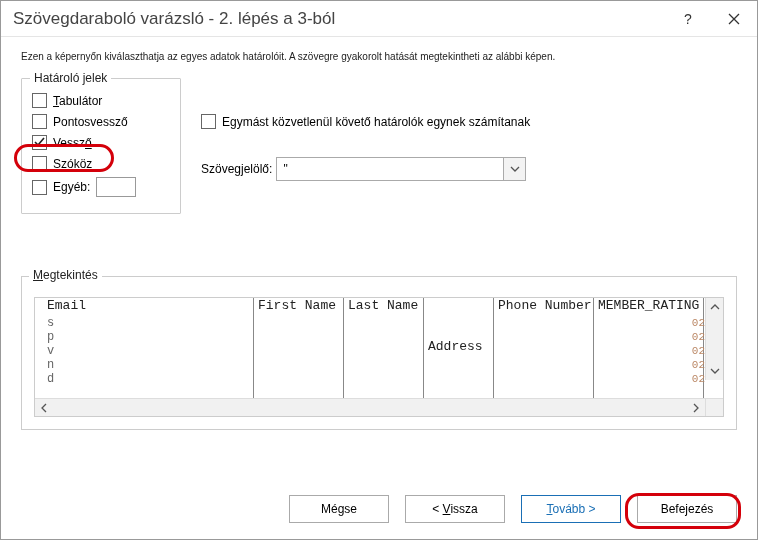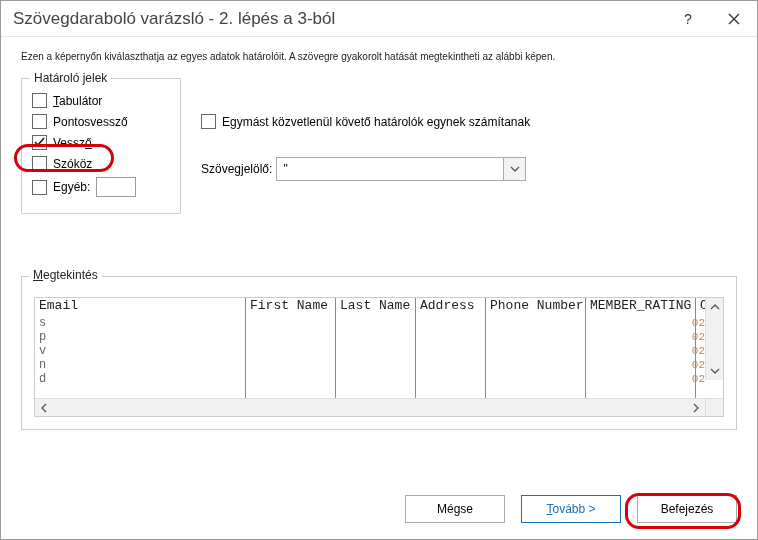--- a/index.html
+++ b/index.html
@@ -178,21 +178,21 @@
     height: 100%;
   }
   .pv-col {
     border-left: 1px solid #888;
     padding: 0 4px;
     white-space: nowrap;
     height: 100%;
     display: flex;
     flex-direction: column;
   }
-  .pv-col:first-child { border-left: none; }
+  .pv-col:first-child { border-left: none; margin-left: 8px; }
   .pv-head {
     font-weight: normal;
     color: #222;
     height: 18px;
   }
   .pv-cell {
     height: 14px;
     color: #666;
     font-size: 12px;
   }
@@ -377,21 +377,21 @@
                   <div class="pv-cell">v</div>
                   <div class="pv-cell">n</div>
                   <div class="pv-cell">d</div>
                 </div>
                 <div class="pv-col" style="width: 90px;">
                   <div class="pv-head">First Name</div>
                 </div>
                 <div class="pv-col" style="width: 80px;">
                   <div class="pv-head">Last Name</div>
                 </div>
-                <div class="pv-col" style="width: 70px;">
+                <div class="pv-col" style="width: 70px; justify-content: center;">
                   <div class="pv-head">Address</div>
                 </div>
                 <div class="pv-col" style="width: 100px;">
                   <div class="pv-head">Phone Number</div>
                 </div>
                 <div class="pv-col" style="width: 110px;">
                   <div class="pv-head">MEMBER_RATING</div>
                 </div>
                 <div class="pv-col" style="width: 40px;">
                   <div class="pv-head">OPTI</div>
@@ -433,20 +433,23 @@
           </div>
         </div>
       </div>
     </div>
 
     <div class="hl" style="left:13px; top:107px; width:100px; height:28px;"></div>
   </div>
 
   <div class="buttons">
     <div class="btn-std">Mégse</div>
+    <div class="btn-std">
+        <span>&lt; <u>V</u>issza</span>
+      </div>
     <div class="btn-std primary">
         <span><u>T</u>ovább &gt;</span>
       </div>
     <div class="btn-std" style="position:relative;">Befejezés</div>
   </div>
 
   <div class="hl" style="left:625px; top:493px; width:116px; height:36px;"></div>
 
 </div>
 

